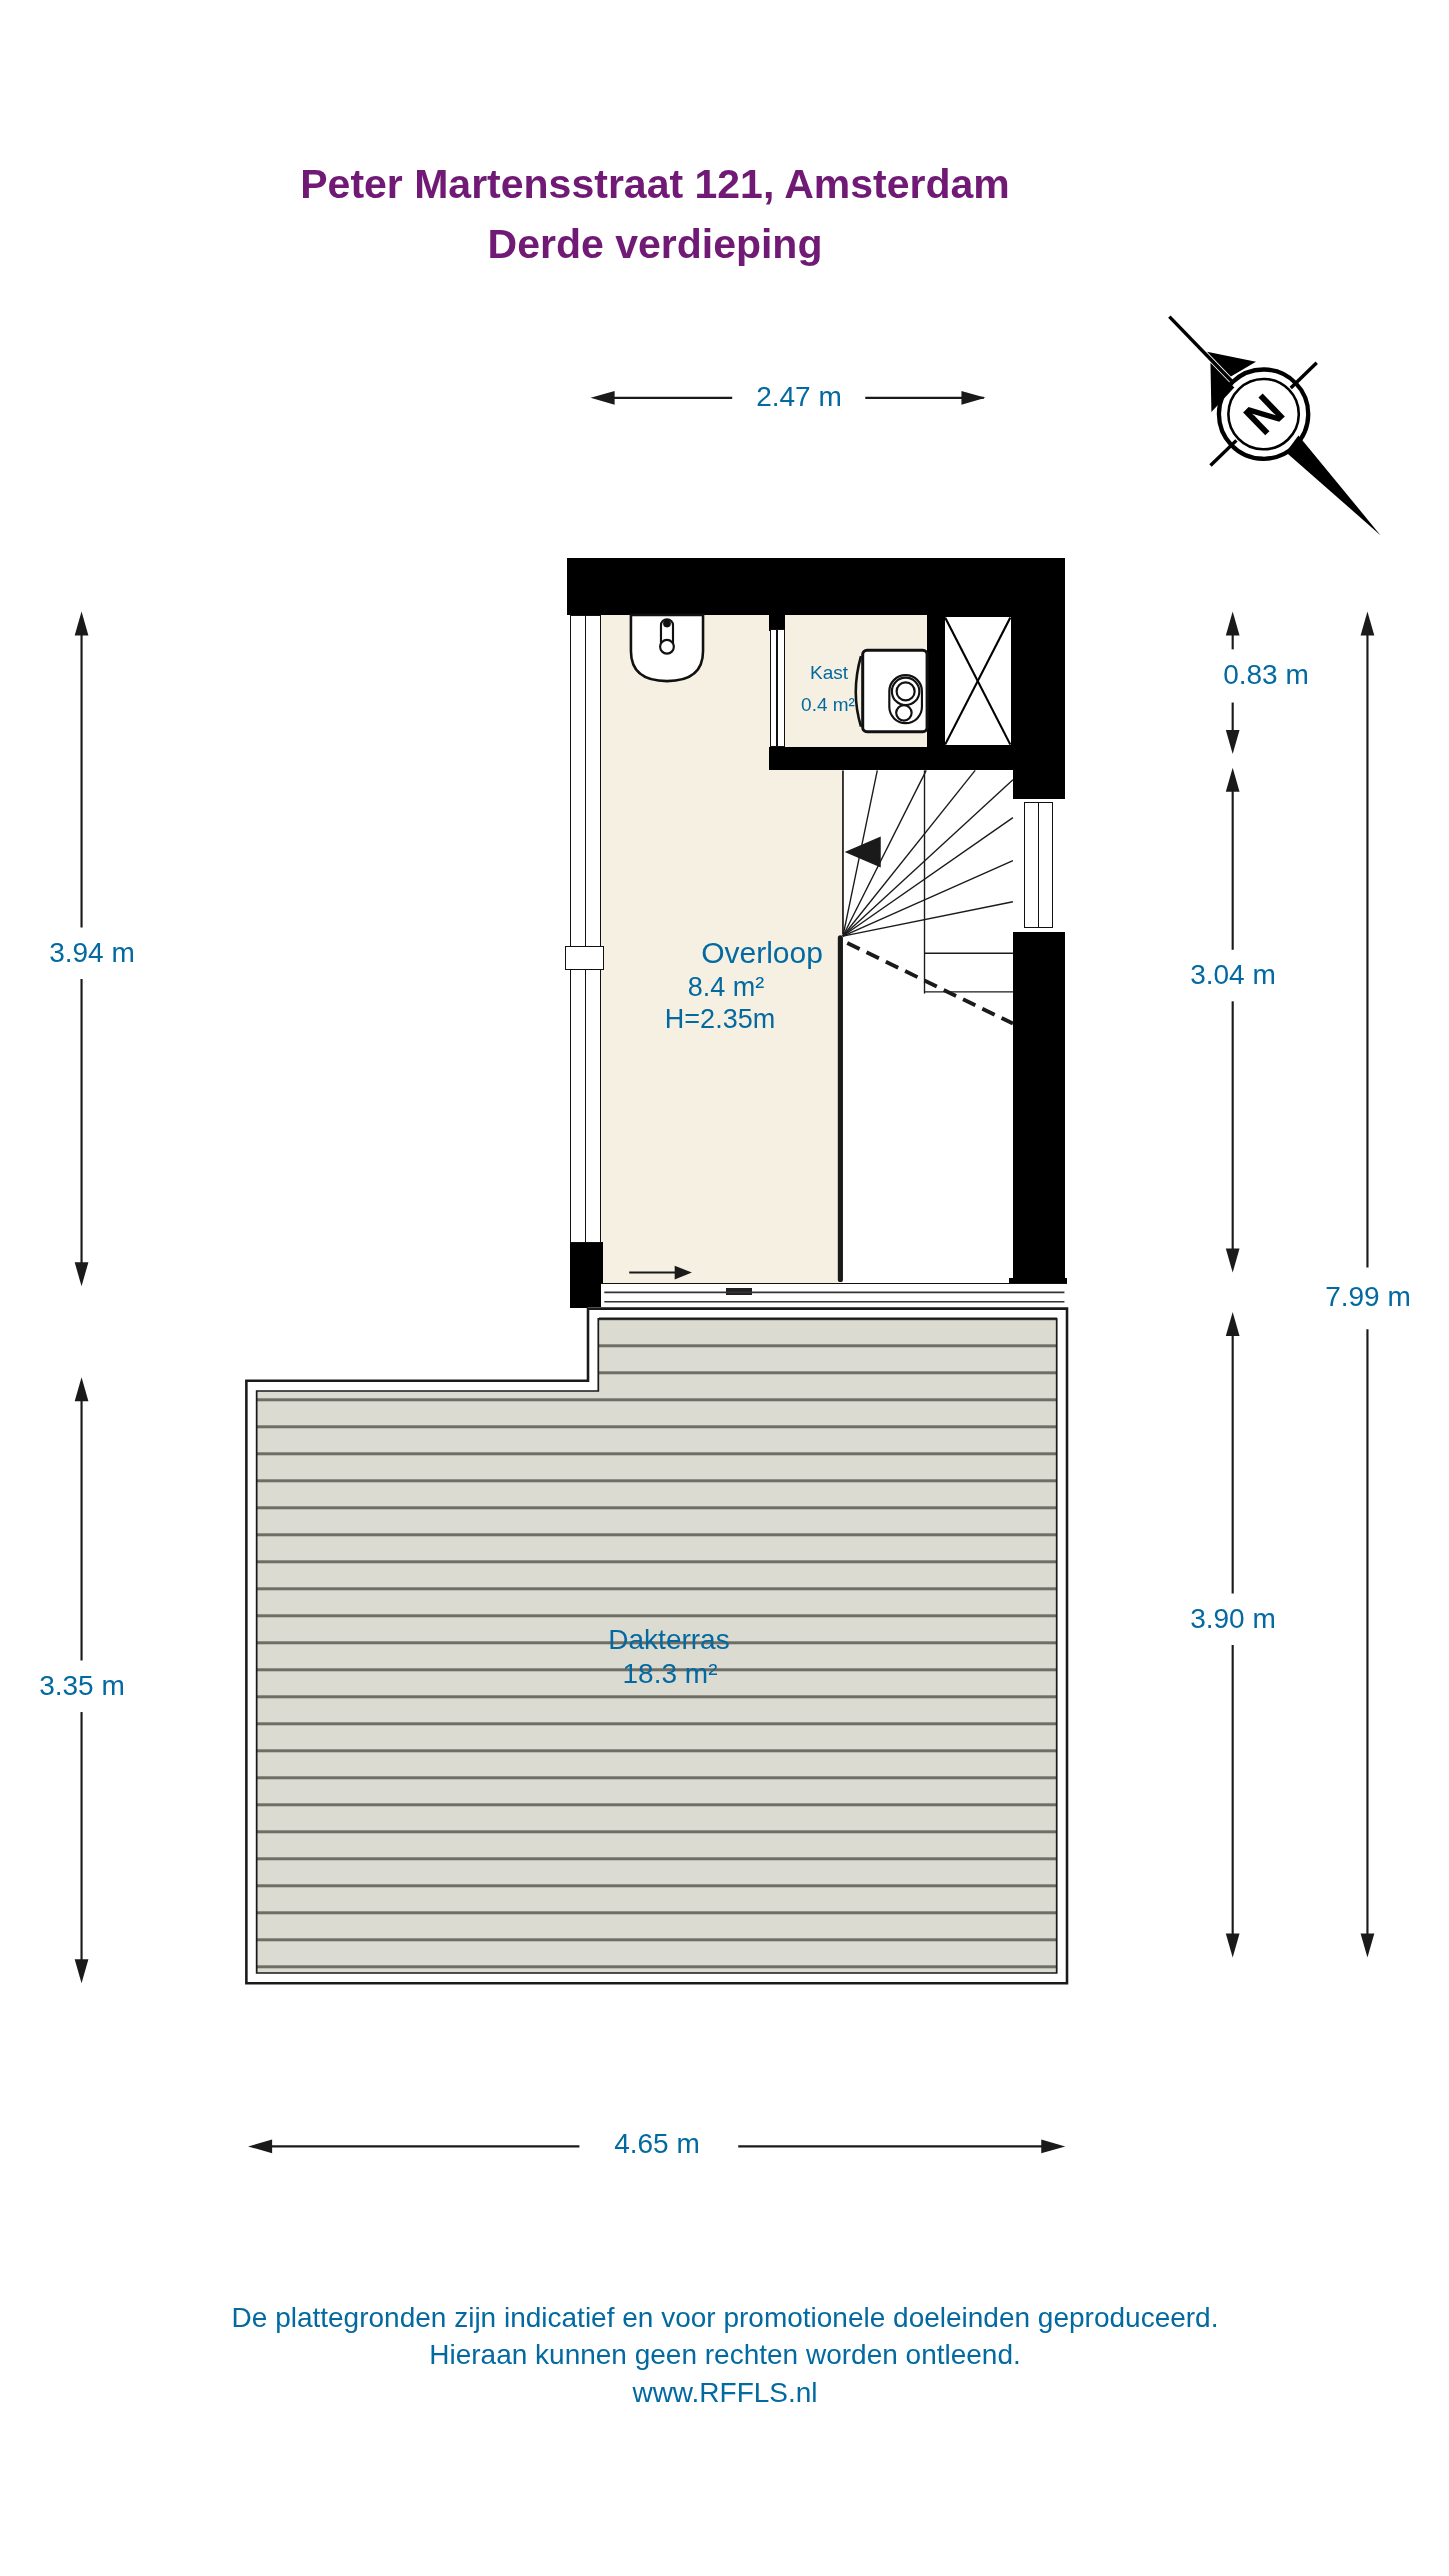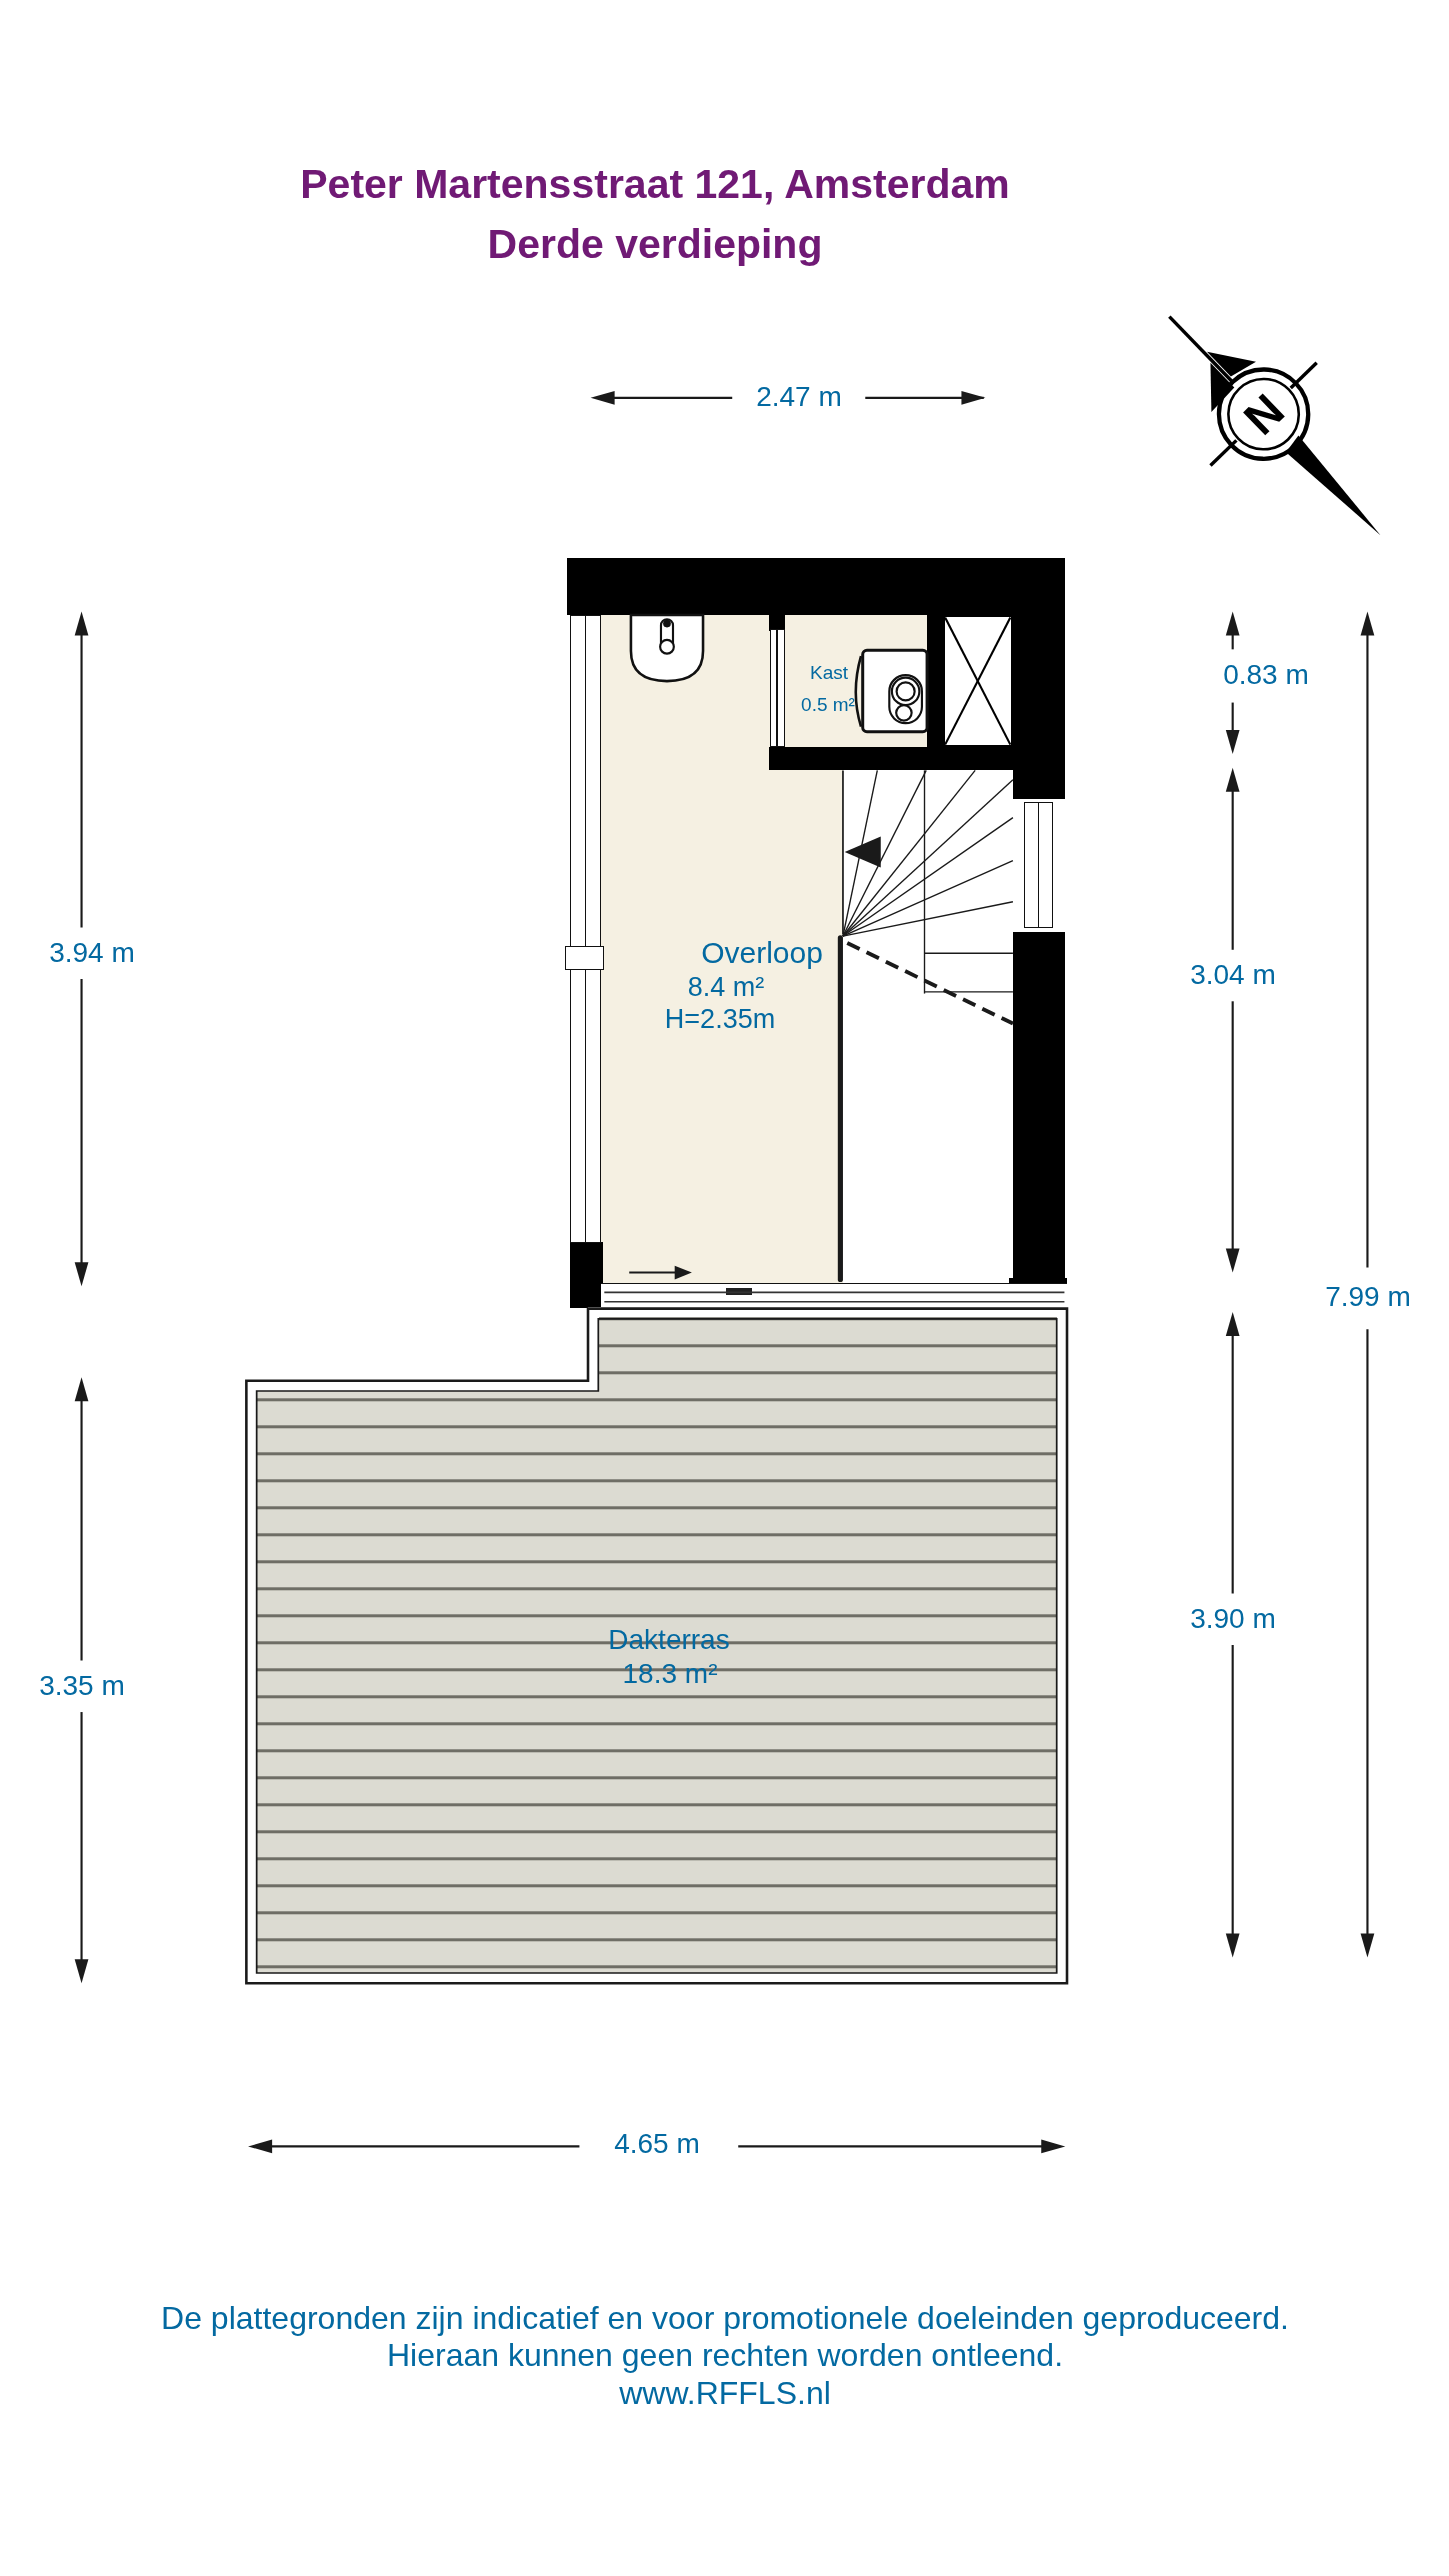--- a/index.html
+++ b/index.html
@@ -19,21 +19,21 @@
     background-position:0 10.3px;
     clip-path:polygon(354px 10.3px,812px 10.3px,812px 666px,12px 666px,12px 84px,354px 84px);}
   svg.overlay{position:absolute;left:0;top:0;pointer-events:none;}
   .label{position:absolute;transform:translate(-50%,-50%);white-space:nowrap;color:#0369a1;line-height:1;}
   .title{font-size:41px;font-weight:bold;color:#701a75;}
   .dim{font-size:28px;}
   .room-name{font-size:30px;}
   .room-sub{font-size:27px;}
   .kast-lbl{font-size:19px;}
   .dak-lbl{font-size:28px;}
-  .footer{font-size:32px;}
+  .footer{font-size:28px;}
   .handle{position:absolute;background:#222;}
 </style>
 </head>
 <body>
 
 <div class="floor" style="left:601px;top:615px;width:169px;height:668px;"></div>
 <div class="floor" style="left:770px;top:770px;width:73px;height:513px;"></div>
 <div class="floor" style="left:785px;top:615px;width:143px;height:132px;"></div>
 <div class="void" style="left:843px;top:770px;width:170px;height:513px;"></div>
 
@@ -195,21 +195,21 @@
 <div class="label dim" style="left:1233px;top:975px;">3.04 m</div>
 <div class="label dim" style="left:1233px;top:1619px;">3.90 m</div>
 <div class="label dim" style="left:1368px;top:1297px;">7.99 m</div>
 <div class="label dim" style="left:657px;top:2144px;">4.65 m</div>
 
 <div class="label room-name" style="left:726px;top:953px;margin-left:36px;">Overloop</div>
 <div class="label room-sub" style="left:726px;top:987px;">8.4 m²</div>
 <div class="label room-sub" style="left:720px;top:1019px;">H=2.35m</div>
 
 <div class="label kast-lbl" style="left:829px;top:672px;">Kast</div>
-<div class="label kast-lbl" style="left:828px;top:704px;">0.5 m²</div>
+<div class="label kast-lbl" style="left:828px;top:704px;">0.4 m²</div>
 
 <div class="label dak-lbl" style="left:669px;top:1640px;">Dakterras</div>
 <div class="label dak-lbl" style="left:670px;top:1674px;">18.3 m²</div>
 
 <div class="label footer" style="left:725px;top:2318px;">De plattegronden zijn indicatief en voor promotionele doeleinden geproduceerd.</div>
 <div class="label footer" style="left:725px;top:2355px;">Hieraan kunnen geen rechten worden ontleend.</div>
 <div class="label footer" style="left:725px;top:2393px;">www.RFFLS.nl</div>
 
 
 </body></html>

